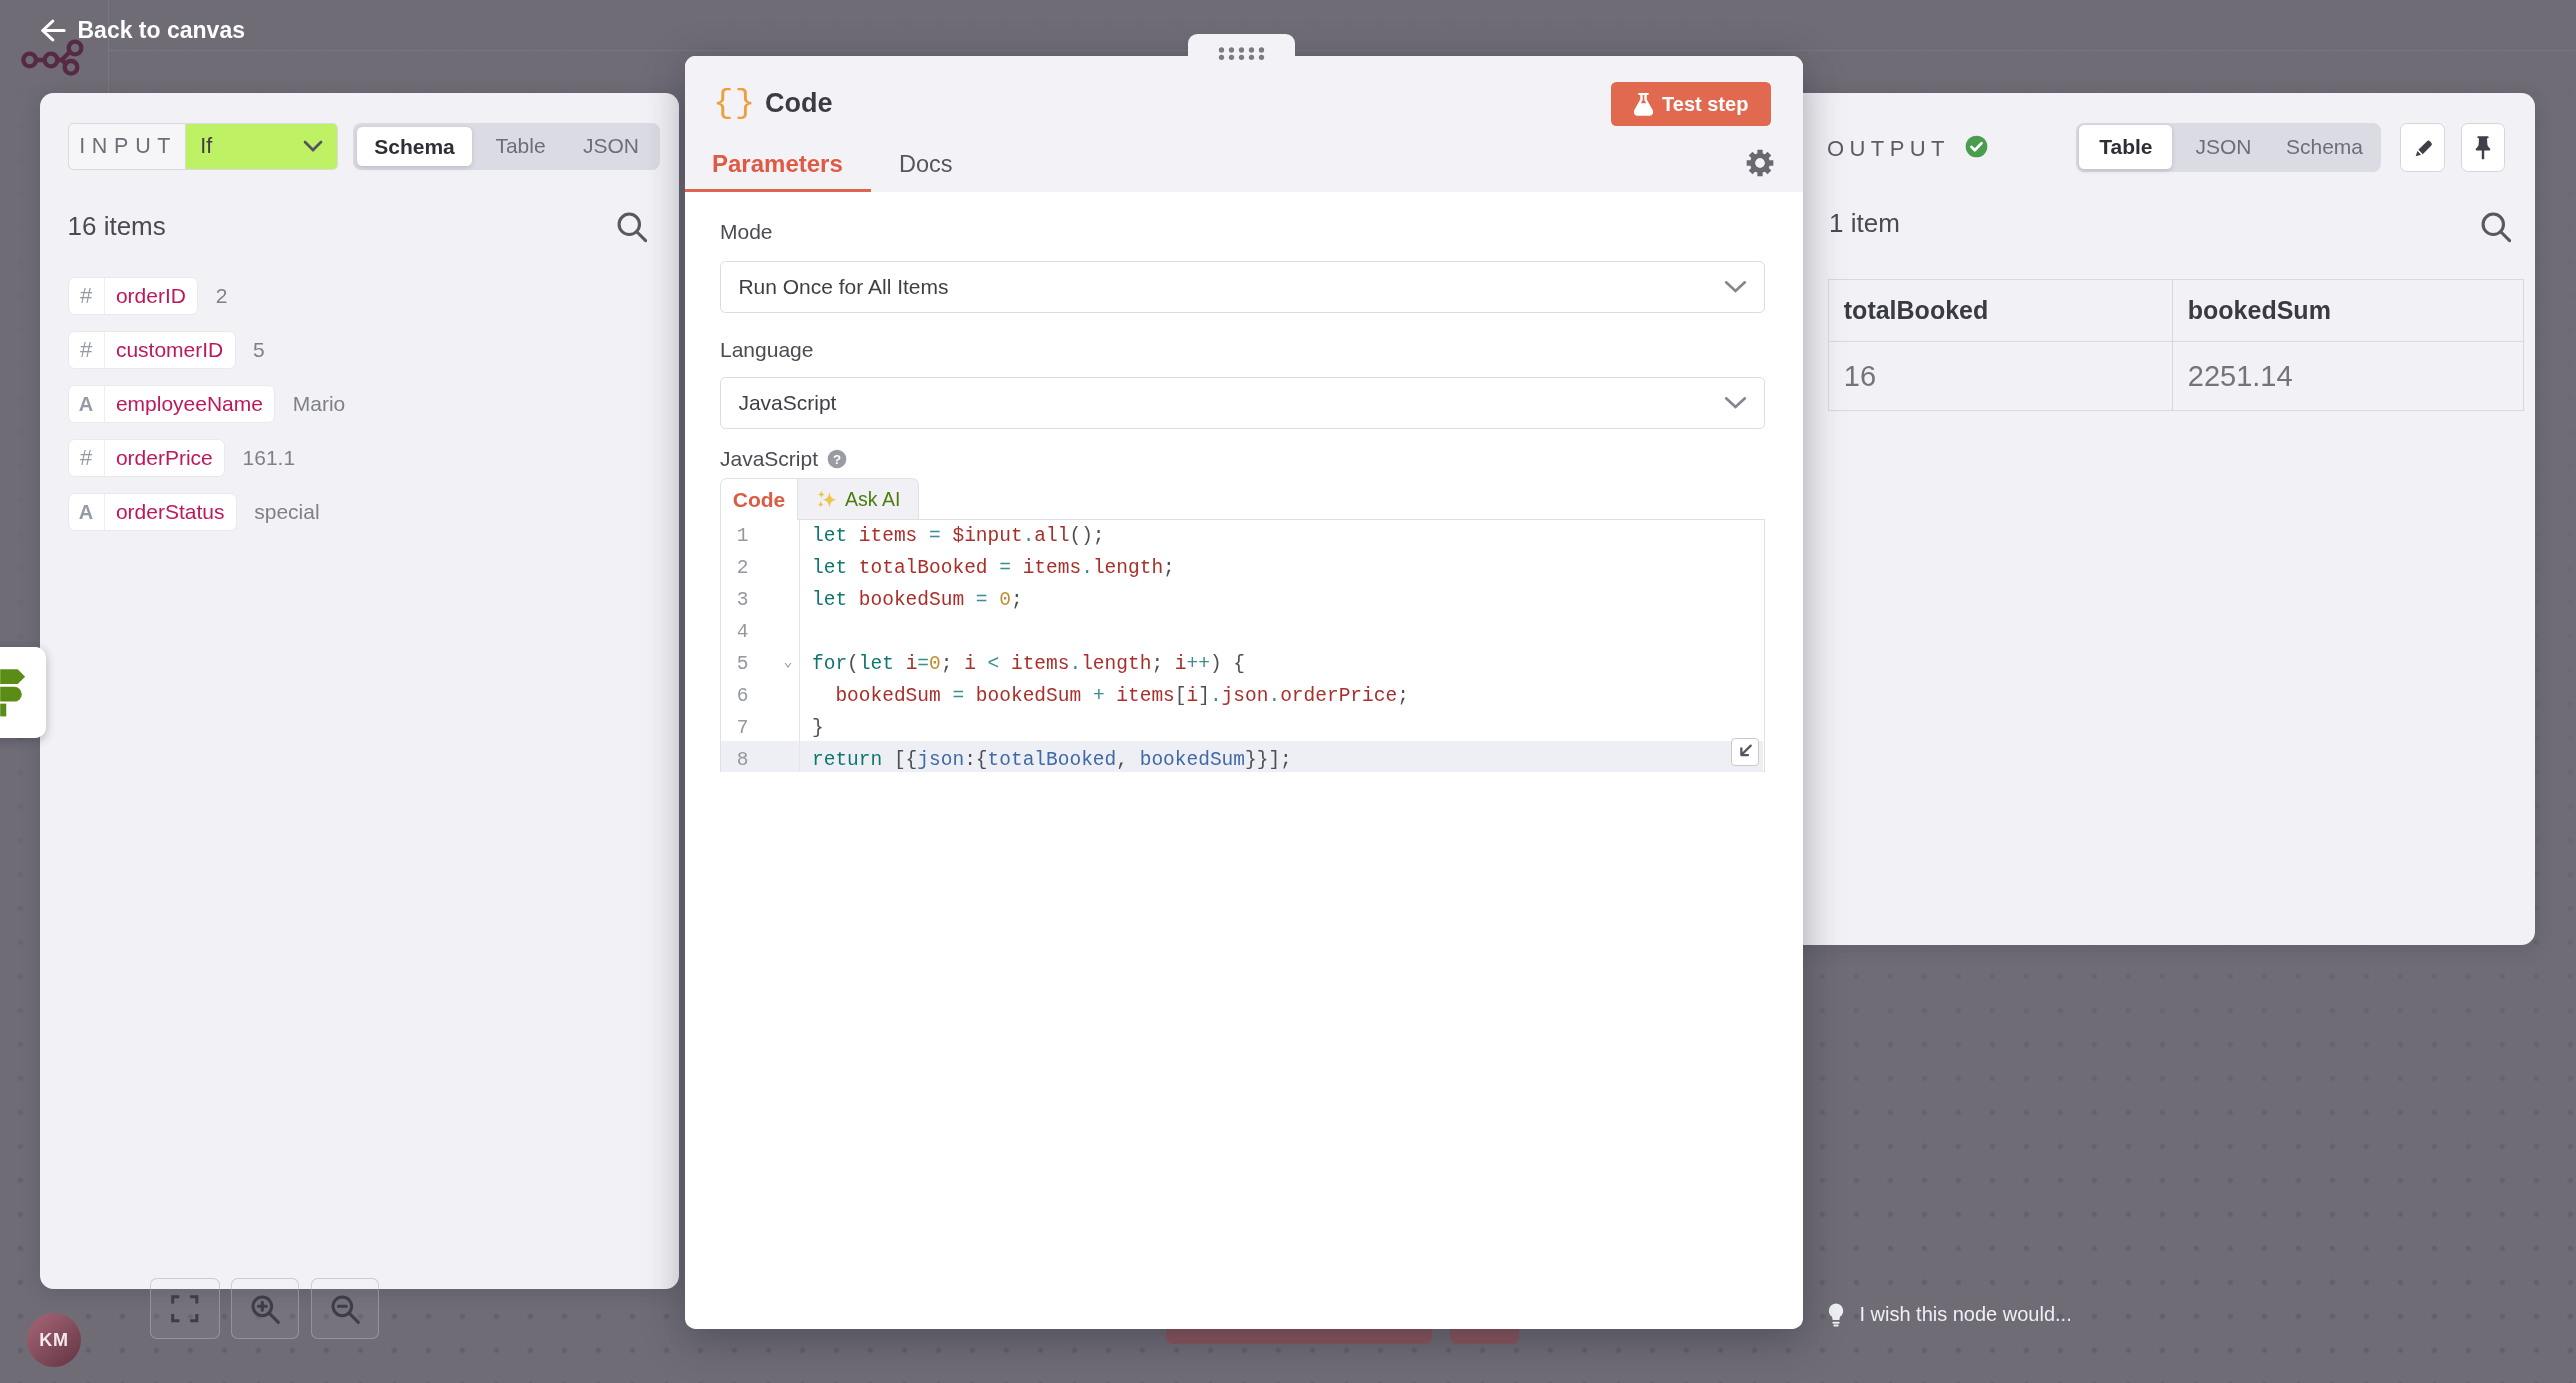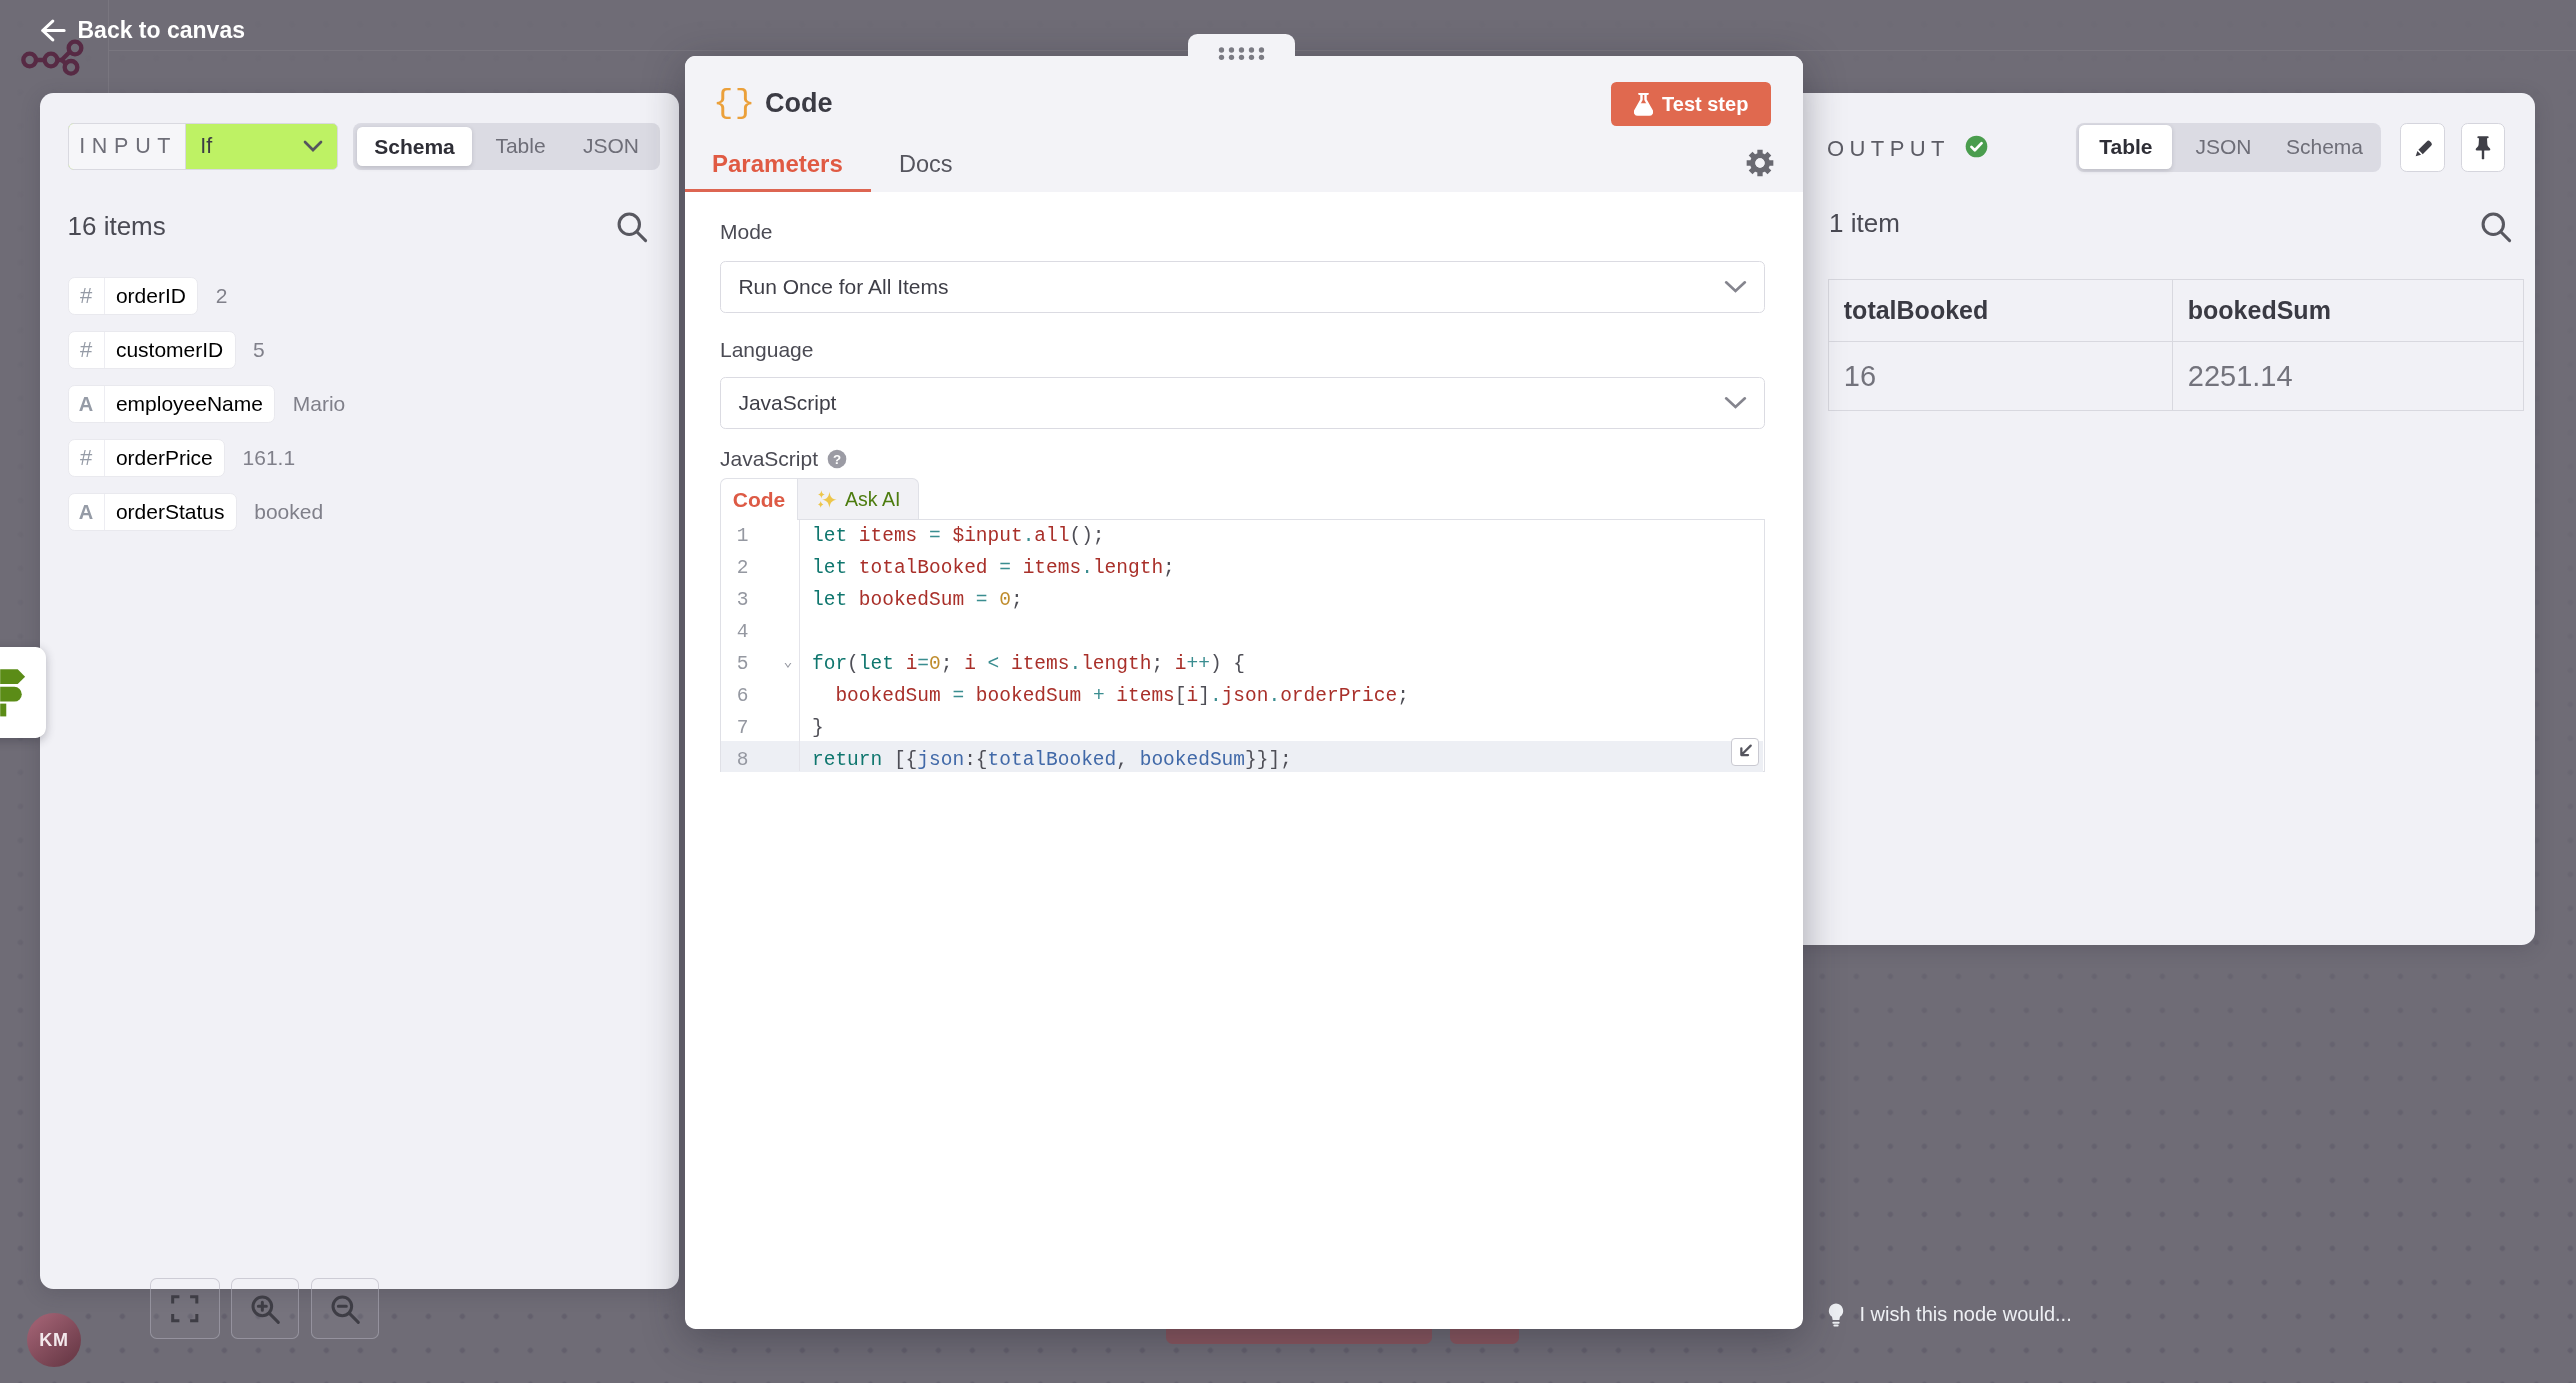--- a/index.html
+++ b/index.html
@@ -19,21 +19,21 @@
 .seg .opt{text-align:center;font-size:21px;color:#6e6e78;position:relative;z-index:1}
 .seg .active{background:#fff;border-radius:5.4px;box-shadow:0 1.3px 4px rgba(60,60,70,.18);font-weight:700;color:#2e2e36}
 .itemscount{position:absolute;font-size:26px;color:#4a4a53}
 .srch{position:absolute}
 .rows{position:absolute;left:27.5px;top:184px}
 .srow{display:flex;align-items:center;height:38px;margin-bottom:16px}
 .pill{display:inline-flex;align-items:stretch;background:#fff;border:1.3px solid #e9e9ee;border-radius:6.7px;height:38px;overflow:hidden}
 .pill .ic{width:36px;display:flex;align-items:center;justify-content:center;color:#959ba6;border-right:1.3px solid #ededf2}
 .ic.h{font-size:22px;font-weight:400}
 .ic.a{font-size:20px;font-weight:700}
-.pill .nm{display:flex;align-items:center;padding:0 11.4px;font-size:21px;color:#000000}
+.pill .nm{display:flex;align-items:center;padding:0 11.4px;font-size:21px;color:#be185d}
 .srow .vv{margin-left:17.4px;font-size:21px;color:#80808a}
 #ifbadge{position:absolute;left:-20px;top:647px;width:66px;height:91px;background:#fff;border-radius:10.7px;box-shadow:0 2.7px 9.4px rgba(40,40,52,.3);z-index:4}
 #modal{position:absolute;left:685px;top:56px;width:1118px;height:1273px;background:#fff;border-radius:10.7px;box-shadow:0 9.4px 40px rgba(35,35,48,.38);z-index:5}
 #handle{position:absolute;left:503px;top:-22px;width:107px;height:23px;background:#f3f3f7;border-radius:9.4px 9.4px 0 0}
 #mhead{position:absolute;left:0;top:0;width:100%;height:136px;background:#f3f3f7;border-radius:10.7px 10.7px 0 0}
 .mtitle{position:absolute;left:28px;top:28px;display:flex;align-items:center}
 .braces{font-family:"Liberation Mono",monospace;font-size:34px;font-weight:400;color:#eba03a;letter-spacing:1.3px;line-height:39px}
 .mname{margin-left:8.7px;font-size:27px;font-weight:700;color:#3b3b44}
 #testbtn{position:absolute;left:926px;top:26px;width:160px;height:44px;background:#e0694f;border-radius:5.4px;display:flex;align-items:center;justify-content:center;gap:9.4px;color:#fff;font-size:20px;font-weight:600}
 .tab1{position:absolute;left:27px;top:94px;font-size:24px;font-weight:700;color:#e05a43}
@@ -133,21 +133,21 @@
           <span class="ic h">#</span>
           <span class="nm">orderPrice</span>
         </span>
         <span class="vv">161.1</span>
       </div>
     <div class="srow">
         <span class="pill">
           <span class="ic a">A</span>
           <span class="nm">orderStatus</span>
         </span>
-        <span class="vv">booked</span>
+        <span class="vv">special</span>
       </div>
   </div>
 </div>
 
 <div id="rpanel" class="panel">
   <div class="outlab">OUTPUT</div>
   <svg style="position:absolute;left:181px;top:42px" width="23" height="23" viewBox="0 0 34 34">
       <circle cx="17" cy="17" r="16" fill="#4a9d4e"></circle>
       <path d="M9.5 17.5 L14.5 22.5 L24.5 12" stroke="#fff" stroke-width="4" fill="none" stroke-linecap="round" stroke-linejoin="round"></path>
     </svg>

